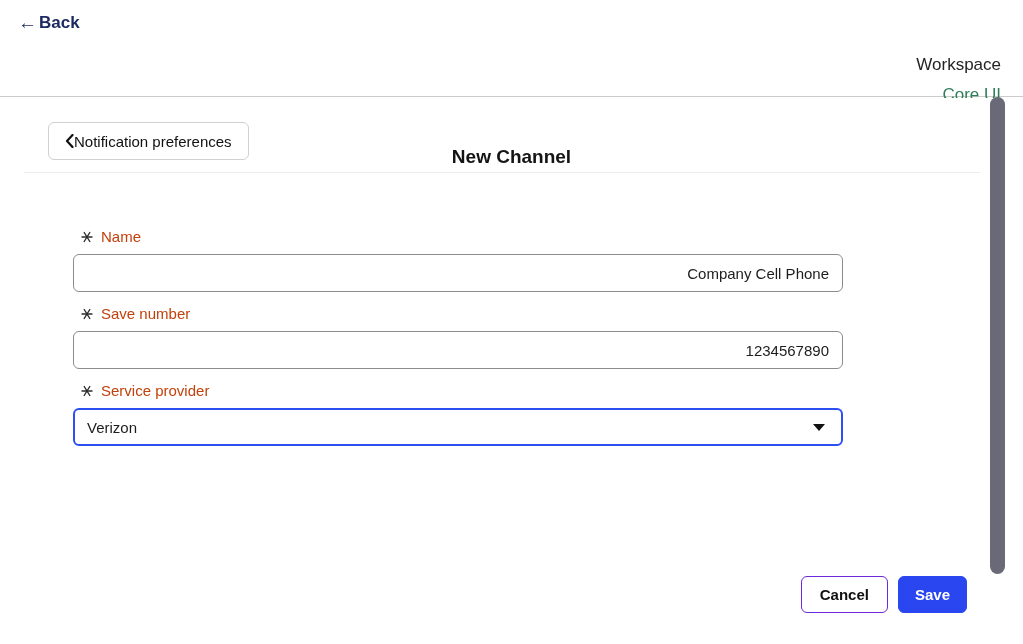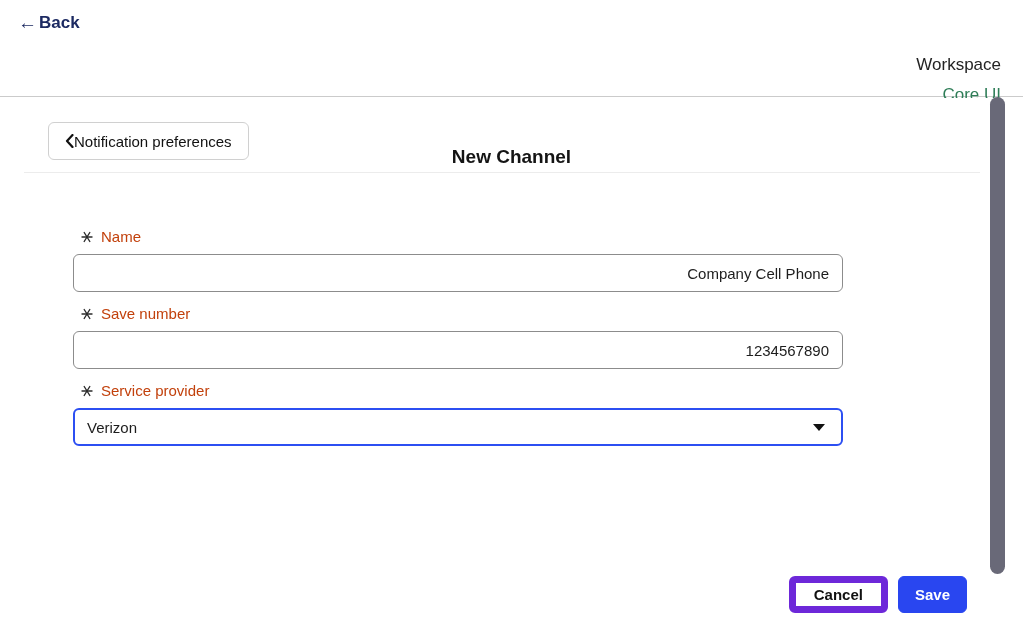--- a/index.html
+++ b/index.html
@@ -53,21 +53,21 @@
   }
   .select.focused { border:2px solid var(--focus-border,#2c4ff2); padding-left:12px; }
   .caret { position:absolute; right:16px; top:50%; margin-top:-3px; width:0; height:0;
            border-left:6px solid transparent; border-right:6px solid transparent;
            border-top:7px solid #111; }
 
   
   .actions { position:absolute; right:56px; bottom:31px; display:flex; gap:10px; }
   .btn { height:37px; border-radius:6px; font-family:inherit; font-size:15px; font-weight:700;
          cursor:pointer; }
-  .btn.cancel { padding:0 18px; background:#fff; color:#111; border:7px solid #6d28d9; }
+  .btn.cancel { padding:0 18px; background:#fff; color:#111; border:1px solid #6d28d9; }
   .btn.save { padding:0 16px; background:var(--primary-button,#2946f0);
               color:var(--primary-button-text,#fff); border:1px solid var(--primary-button,#2946f0); }
 
   
   .scrollbar-thumb { position:absolute; left:990px; top:97px; width:15px; height:477px;
                      border-radius:8px; background:var(--scrollbar-thumb,#696978); cursor:pointer; }
 </style>
 </head>
 <body>
 

